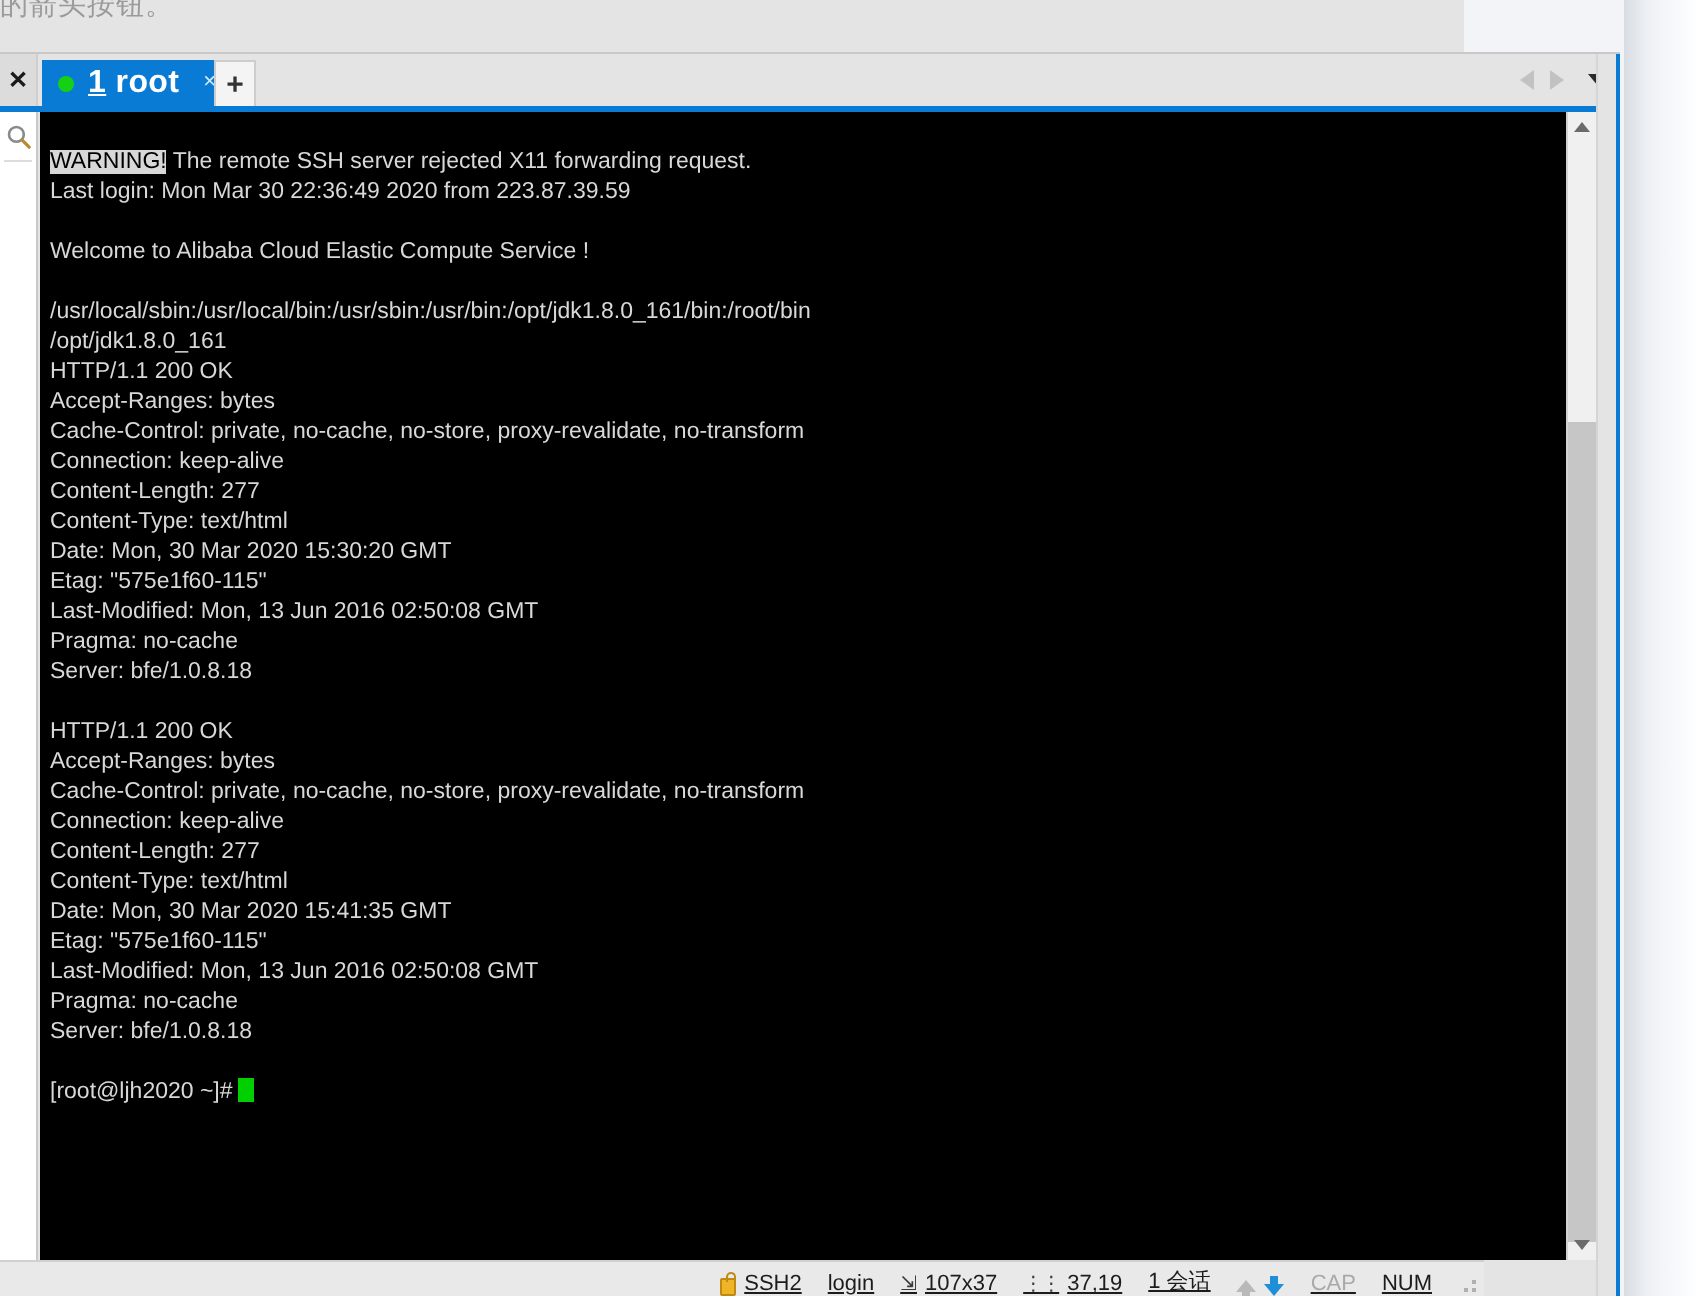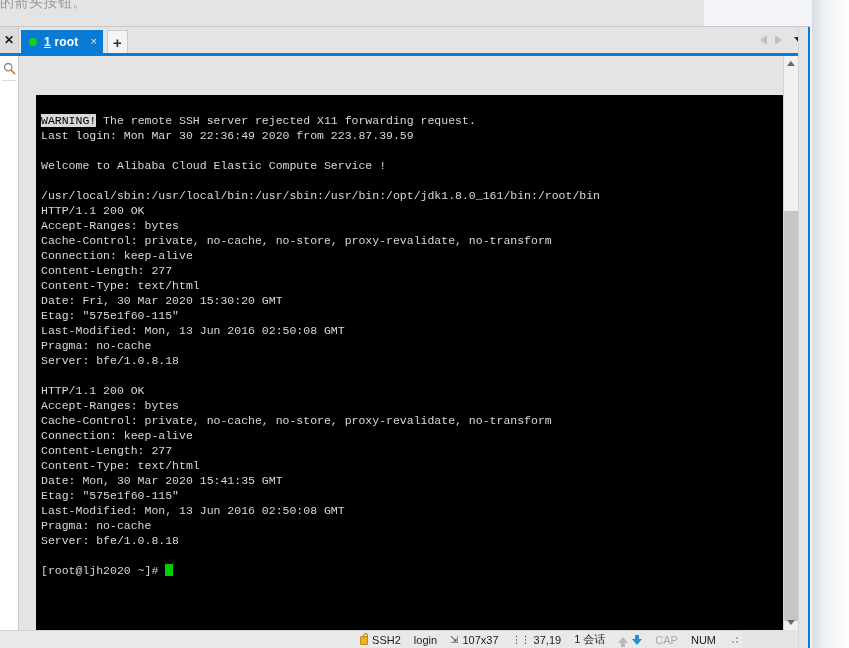--- a/index.html
+++ b/index.html
@@ -17,20 +17,21 @@
     position: relative;
   }
 
   
   #top-banner {
     position: absolute;
     left: 0; top: 0;
     width: 704px; height: 26px;
     background: #e4e4e4;
     overflow: hidden;
+    padding-left: 28px;
   }
   #top-banner .banner-text {
     position: absolute;
     left: 0; top: -6px;
     font-family: "DejaVu Sans", sans-serif;
     font-size: 14px;
     color: #9a9a9a;
     white-space: nowrap;
     letter-spacing: 0.5px;
   }
@@ -89,21 +90,21 @@
     cursor: pointer;
   }
   .tab .dot {
     width: 8px; height: 8px;
     border-radius: 50%;
     background: #16d016;
     margin-right: 7px;
     flex: none;
   }
   .tab .tab-label {
-    font-size: 12px;
+    font-size: 16px;
     font-weight: bold;
     white-space: nowrap;
     letter-spacing: 0.2px;
   }
   .tab .tab-label .idx { text-decoration: underline; }
   .tab .tab-x {
     margin-left: 12px;
     font-size: 11px;
     color: #d8ecfb;
     cursor: pointer;
@@ -172,33 +173,32 @@
   }
   #left-rail .rail-sep {
     height: 1px;
     background: #dcdcdc;
     margin: 0 2px;
   }
 
   
   #terminal {
     position: absolute;
-    left: 36px; top: 29px;
+    left: 20px; top: 29px;
     width: 763px;
     bottom: 18px;
     background: #000000;
     overflow: hidden;
-    font-family: Liberation Mono, monospace;
+    font-family: Liberation Sans, sans-serif;
     font-size: 11.5px;
     line-height: 15px;
     color: #d8d8d8;
     padding: 18px 0 0 5px;
     box-sizing: border-box;
     cursor: text;
-    margin-top: 39px;
   }
   #terminal .tline {
     white-space: pre;
     height: 15px;
   }
   #terminal .inv {
     background: #d8d8d8;
     color: #000000;
   }
   #terminal .cursor {
@@ -268,23 +268,24 @@
 
   
   #statusbar {
     position: absolute;
     left: 0; bottom: 0;
     width: 742px; height: 18px;
     background: #e9e9e9;
     border-top: 1px solid #d0d0d0;
     box-sizing: border-box;
     display: flex;
-    align-items: center;
+    align-items: flex-end;
     font-size: 11px;
     color: #1c1c1c;
+    text-decoration: underline;
   }
   #statusbar .sb-spacer { flex: 1 1 auto; }
   #statusbar .sb-cell {
     display: flex;
     align-items: center;
     gap: 4px;
     padding: 0 13px 0 0;
     white-space: nowrap;
     cursor: default;
   }
@@ -394,27 +395,28 @@
     <div class="rail-sep"></div>
   </div>
 
   <div id="terminal">
       <div class="tline"><span class="inv">WARNING!</span> The remote SSH server rejected X11 forwarding request.</div>
       <div class="tline">Last login: Mon Mar 30 22:36:49 2020 from 223.87.39.59</div>
       <div class="tline">&nbsp;</div>
       <div class="tline">Welcome to Alibaba Cloud Elastic Compute Service !</div>
       <div class="tline">&nbsp;</div>
       <div class="tline">/usr/local/sbin:/usr/local/bin:/usr/sbin:/usr/bin:/opt/jdk1.8.0_161/bin:/root/bin</div>
+      <div class="tline">/opt/jdk1.8.0_161</div>
       <div class="tline">HTTP/1.1 200 OK</div>
       <div class="tline">Accept-Ranges: bytes</div>
       <div class="tline">Cache-Control: private, no-cache, no-store, proxy-revalidate, no-transform</div>
       <div class="tline">Connection: keep-alive</div>
       <div class="tline">Content-Length: 277</div>
       <div class="tline">Content-Type: text/html</div>
-      <div class="tline">Date: Fri, 30 Mar 2020 15:30:20 GMT</div>
+      <div class="tline">Date: Mon, 30 Mar 2020 15:30:20 GMT</div>
       <div class="tline">Etag: "575e1f60-115"</div>
       <div class="tline">Last-Modified: Mon, 13 Jun 2016 02:50:08 GMT</div>
       <div class="tline">Pragma: no-cache</div>
       <div class="tline">Server: bfe/1.0.8.18</div>
       <div class="tline">&nbsp;</div>
       <div class="tline">HTTP/1.1 200 OK</div>
       <div class="tline">Accept-Ranges: bytes</div>
       <div class="tline">Cache-Control: private, no-cache, no-store, proxy-revalidate, no-transform</div>
       <div class="tline">Connection: keep-alive</div>
       <div class="tline">Content-Length: 277</div>

